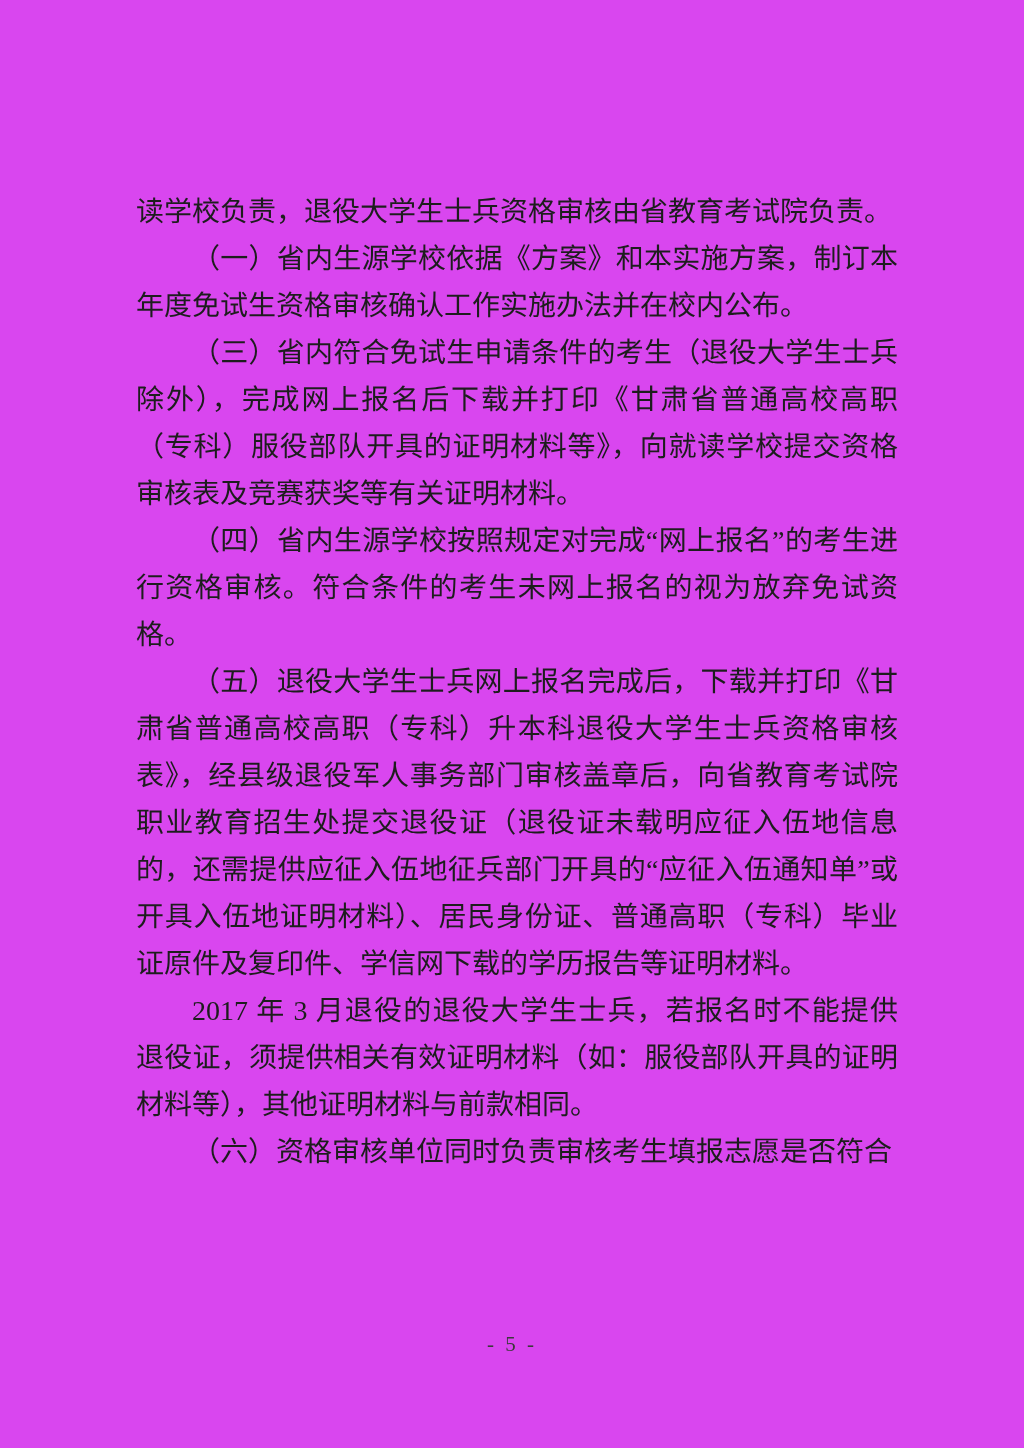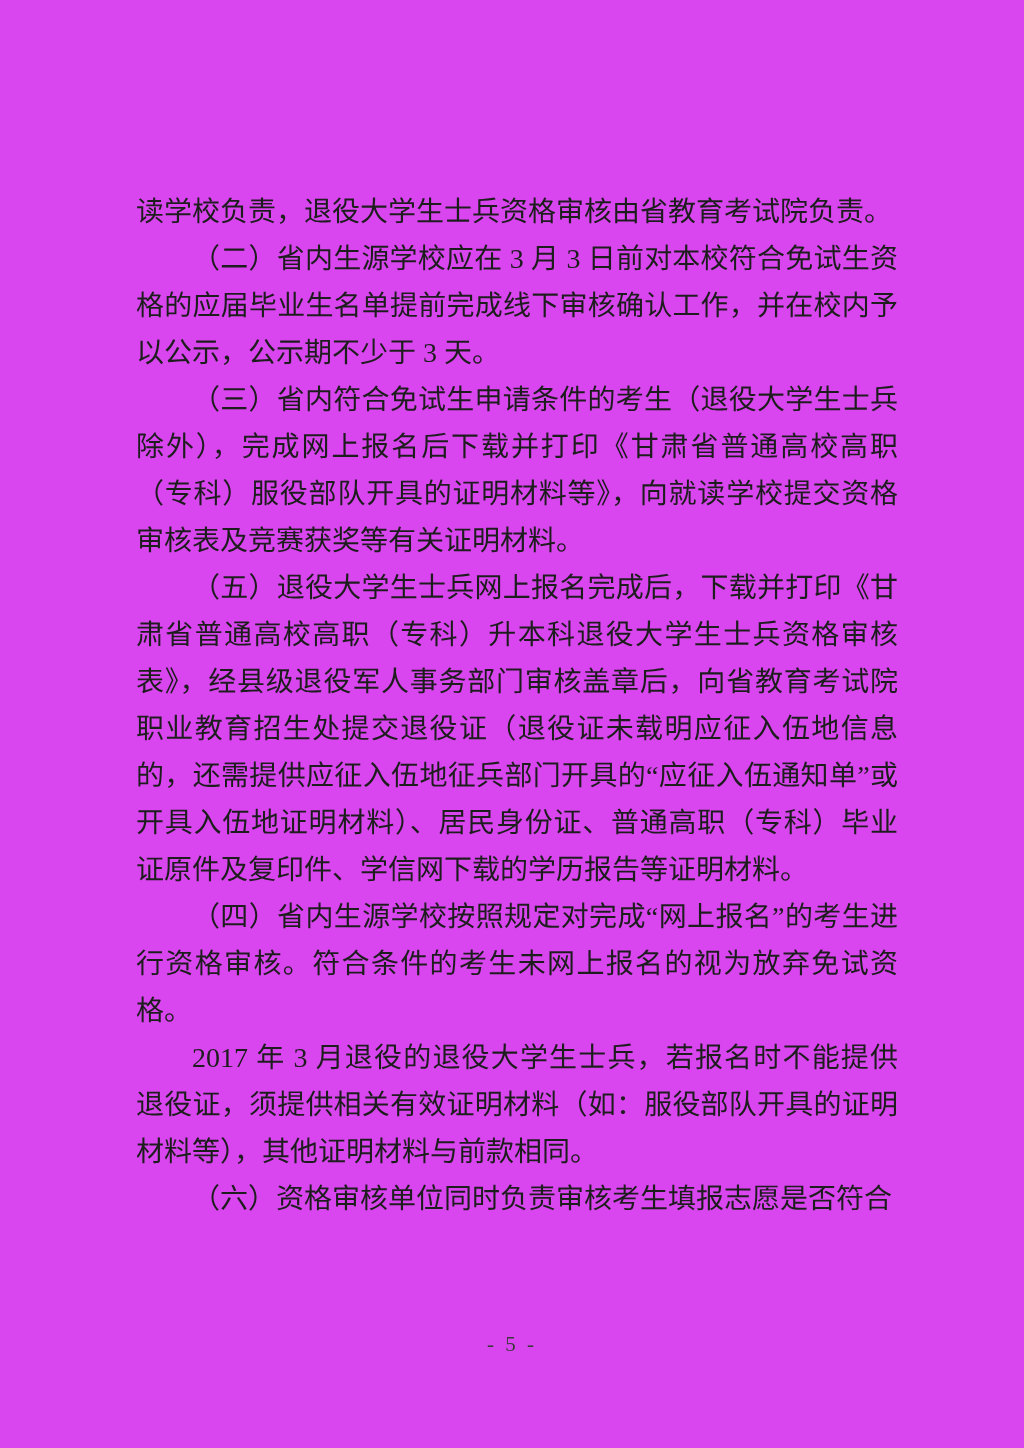--- a/index.html
+++ b/index.html
@@ -47,24 +47,24 @@
     letter-spacing: 3px;
     font-family: "Liberation Serif", "DejaVu Serif", serif;
   }
 </style>
 </head>
 <body>
 
 <div class="page">
   <main class="content">
     <p class="para">读学校负责，退役大学生士兵资格审核由省教育考试院负责。</p>
-    <p class="para indent">（二）省内生源学校应在 3 月 3 日前对本校符合免试生资格的应届毕业生名单提前完成线下审核确认工作，并在校内予以公示，公示期不少于 3 天。</p>
+    <p class="para indent">（一）省内生源学校依据《方案》和本实施方案，制订本年度免试生资格审核确认工作实施办法并在校内公布。</p>
     <p class="para indent">（三）省内符合免试生申请条件的考生（退役大学生士兵除外），完成网上报名后下载并打印《甘肃省普通高校高职（专科）服役部队开具的证明材料等》，向就读学校提交资格审核表及竞赛获奖等有关证明材料。</p>
+    <p class="para indent">（四）省内生源学校按照规定对完成“网上报名”的考生进行资格审核。符合条件的考生未网上报名的视为放弃免试资格。</p>
     <p class="para indent">（五）退役大学生士兵网上报名完成后，下载并打印《甘肃省普通高校高职（专科）升本科退役大学生士兵资格审核表》，经县级退役军人事务部门审核盖章后，向省教育考试院职业教育招生处提交退役证（退役证未载明应征入伍地信息的，还需提供应征入伍地征兵部门开具的“应征入伍通知单”或开具入伍地证明材料）、居民身份证、普通高职（专科）毕业证原件及复印件、学信网下载的学历报告等证明材料。</p>
-    <p class="para indent">（四）省内生源学校按照规定对完成“网上报名”的考生进行资格审核。符合条件的考生未网上报名的视为放弃免试资格。</p>
     <p class="para indent">2017 年 3 月退役的退役大学生士兵，若报名时不能提供退役证，须提供相关有效证明材料（如：服役部队开具的证明材料等），其他证明材料与前款相同。</p>
     <p class="para indent">（六）资格审核单位同时负责审核考生填报志愿是否符合</p>
   </main>
 
   <footer class="footer">
     <span class="page-number">- 5 -</span>
   </footer>
 </div>
 
 </body></html>

